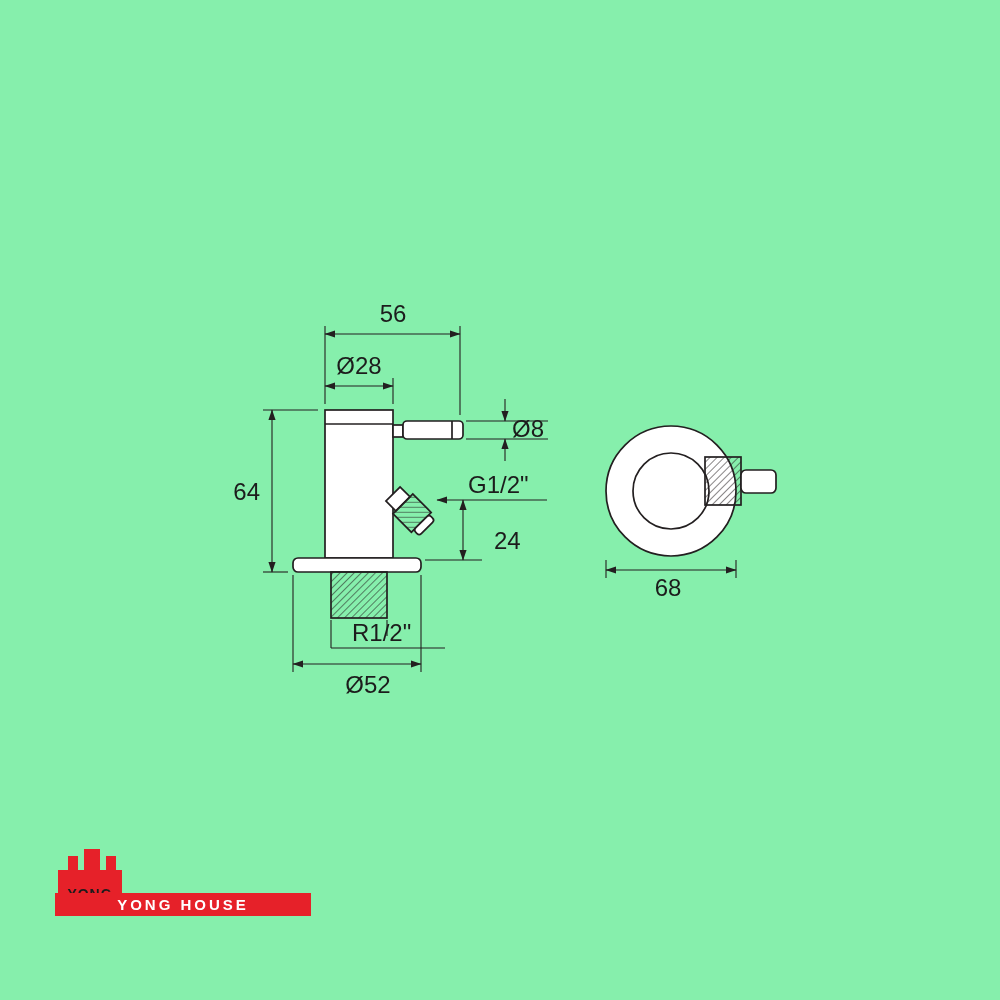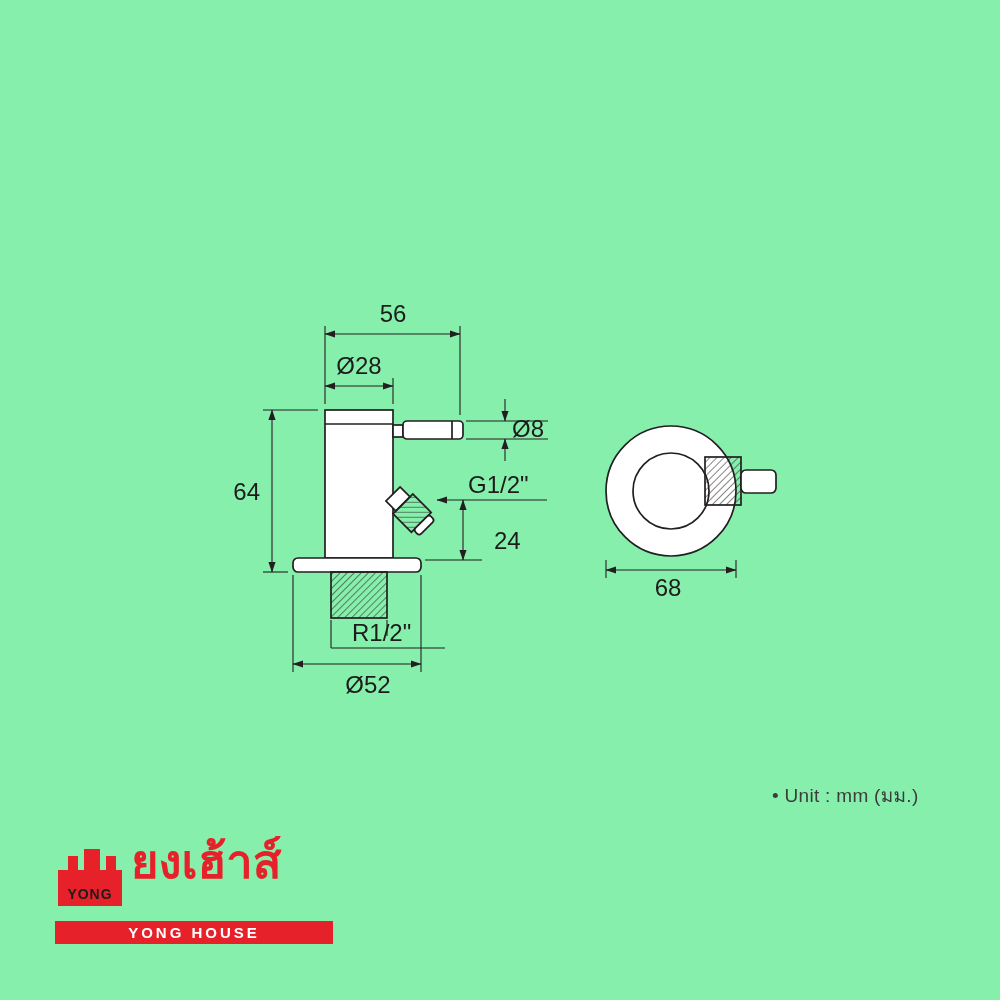--- a/index.html
+++ b/index.html
@@ -39,27 +39,26 @@
     font-size: 47px;
     font-weight: bold;
     color: #e62129;
     white-space: nowrap;
     line-height: 1.1;
   }
   .yong-banner {
     position: absolute;
     left: 0;
     top: 51px;
-    width: 278px;
+    width: 256px;
     height: 23px;
     background: #e62129;
     display: flex;
     align-items: center;
     justify-content: center;
-    margin-top: 28px;
   }
   .yong-banner span {
     color: #ffffff;
     font-size: 15px;
     font-weight: bold;
     letter-spacing: 3px;
   }
   .amstd-wordmark {
     position: absolute;
     left: 540px;
@@ -176,29 +175,27 @@
     <text class="dim-text" x="512" y="437" text-anchor="start">Ø8</text>
     <text class="dim-text" x="260" y="500" text-anchor="end">64</text>
     <text class="dim-text" x="468" y="493" text-anchor="start">G1/2"</text>
     <text class="dim-text" x="494" y="549" text-anchor="start">24</text>
     <text class="dim-text" x="352" y="641" text-anchor="start">R1/2"</text>
     <text class="dim-text" x="368" y="693" text-anchor="middle">Ø52</text>
     <text class="dim-text" x="668" y="596" text-anchor="middle">68</text>
   </svg>
 
   
-  <div class="unit-note">• Unit : mm (มม.)</div>
 
   
   <div class="yong-logo">
     <svg class="yong-icon" width="70" height="64" viewBox="0 0 70 64">
       <path d="M3,60 L3,24 L13,24 L13,10 L23,10 L23,24 L29,24 L29,3 L45,3 L45,24 L51,24 L51,10 L61,10 L61,24 L67,24 L67,60 Z" fill="#e62129"></path>
       <text x="35" y="53" text-anchor="middle" fill="#ffffff" font-size="14" font-weight="bold" letter-spacing="1">YONG</text>
     </svg>
-    <div class="yong-thai">ยงเฮ้าส์</div>
     <div class="yong-banner">
       <span>YONG HOUSE</span>
     </div>
   </div>
 
   
 
 </div>
 
 </body></html>

